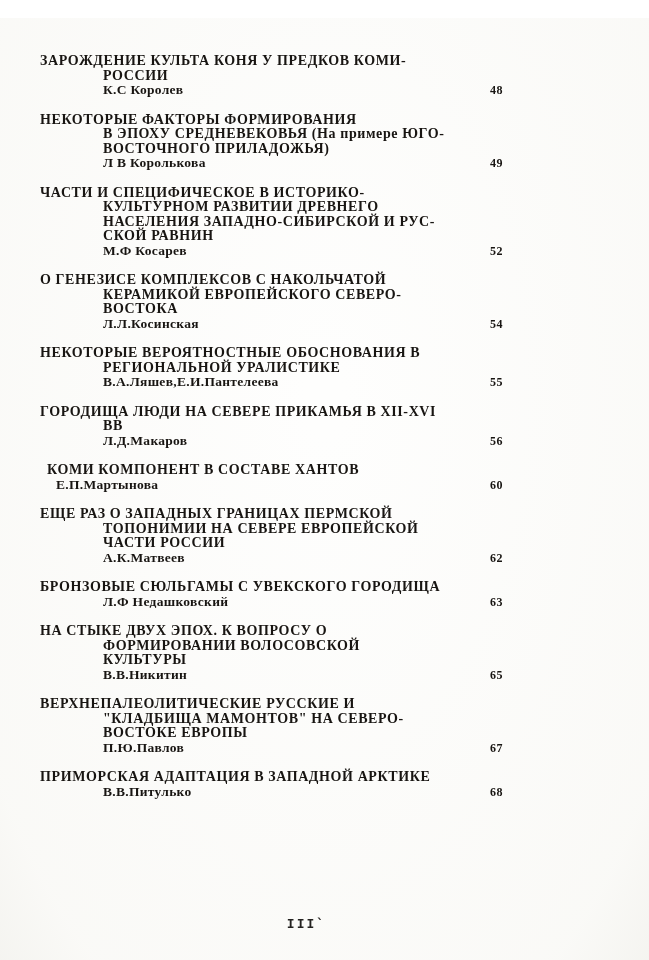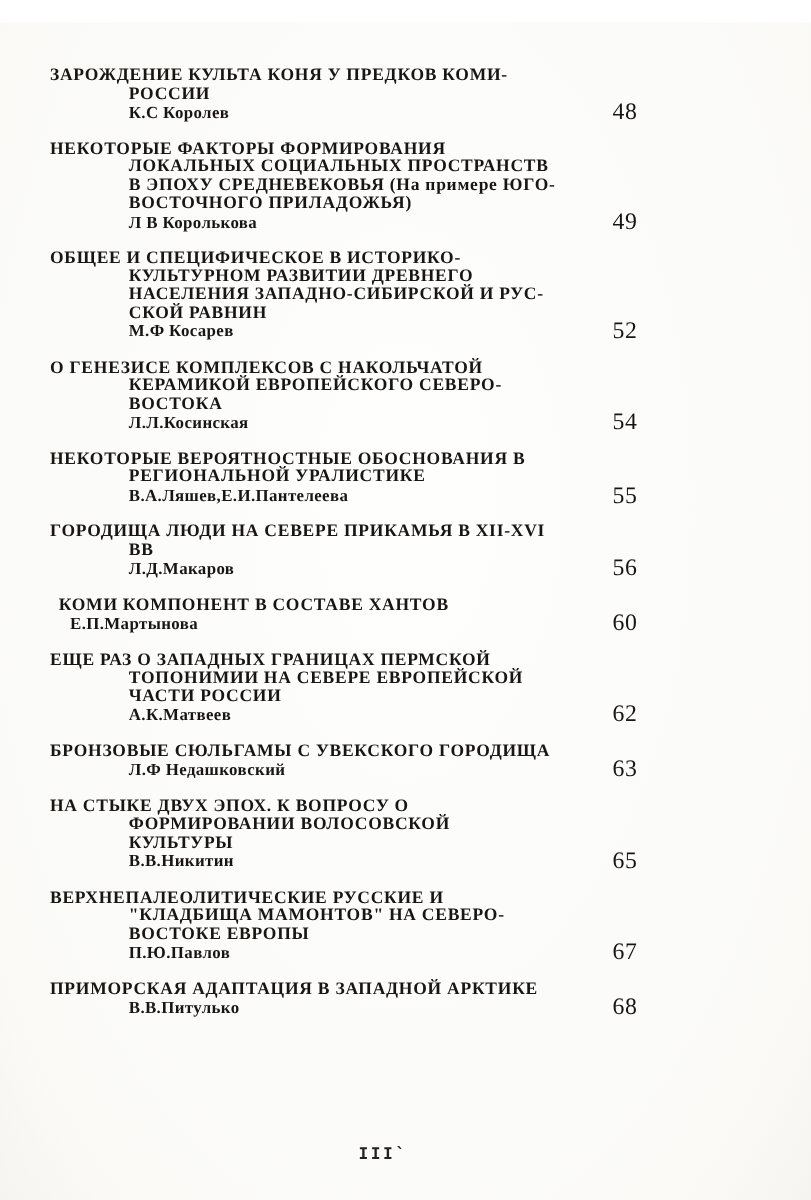--- a/index.html
+++ b/index.html
@@ -45,22 +45,22 @@
     font-weight: 700;
     font-size: 13.5px;
     line-height: 14.5px;
     letter-spacing: 0.3px;
     white-space: nowrap;
   }
   .pagenum {
     position: absolute;
     left: 450px;
     top: 0;
-    font-weight: 400;
-    font-size: 19px;
+    font-weight: 700;
+    font-size: 12px;
     letter-spacing: 0.5px;
   }
   
   .entry.narrow .tline.first {
     padding-left: 7px;
   }
   .entry.narrow .author-line {
     padding-left: 16px;
   }
   .footer {
@@ -88,32 +88,31 @@
           <div class="tline">РОССИИ</div>
         </div>
     <div class="author-line">
       <span class="author">К.С Королев</span>
       <span class="pagenum">48</span>
     </div>
   </div>
       <div class="entry">
     <div class="title">
           <div class="tline first">НЕКОТОРЫЕ ФАКТОРЫ ФОРМИРОВАНИЯ</div>
-          <div class="tline">ЛОКАЛЬНЫХ СОЦИАЛЬНЫХ ПРОСТРАНСТВ</div>
           <div class="tline">В ЭПОХУ СРЕДНЕВЕКОВЬЯ (На примере ЮГО-</div>
           <div class="tline">ВОСТОЧНОГО ПРИЛАДОЖЬЯ)</div>
         </div>
     <div class="author-line">
       <span class="author">Л В Королькова</span>
       <span class="pagenum">49</span>
     </div>
   </div>
       <div class="entry">
     <div class="title">
-          <div class="tline first">ОБЩЕЕ И СПЕЦИФИЧЕСКОЕ В ИСТОРИКО-</div>
+          <div class="tline first">ЧАСТИ И СПЕЦИФИЧЕСКОЕ В ИСТОРИКО-</div>
           <div class="tline">КУЛЬТУРНОМ РАЗВИТИИ ДРЕВНЕГО</div>
           <div class="tline">НАСЕЛЕНИЯ ЗАПАДНО-СИБИРСКОЙ И РУС-</div>
           <div class="tline">СКОЙ РАВНИН</div>
         </div>
     <div class="author-line">
       <span class="author">М.Ф Косарев</span>
       <span class="pagenum">52</span>
     </div>
   </div>
       <div class="entry">

